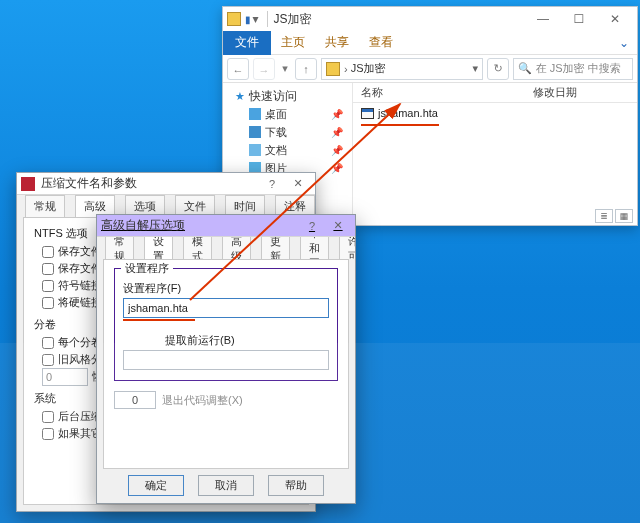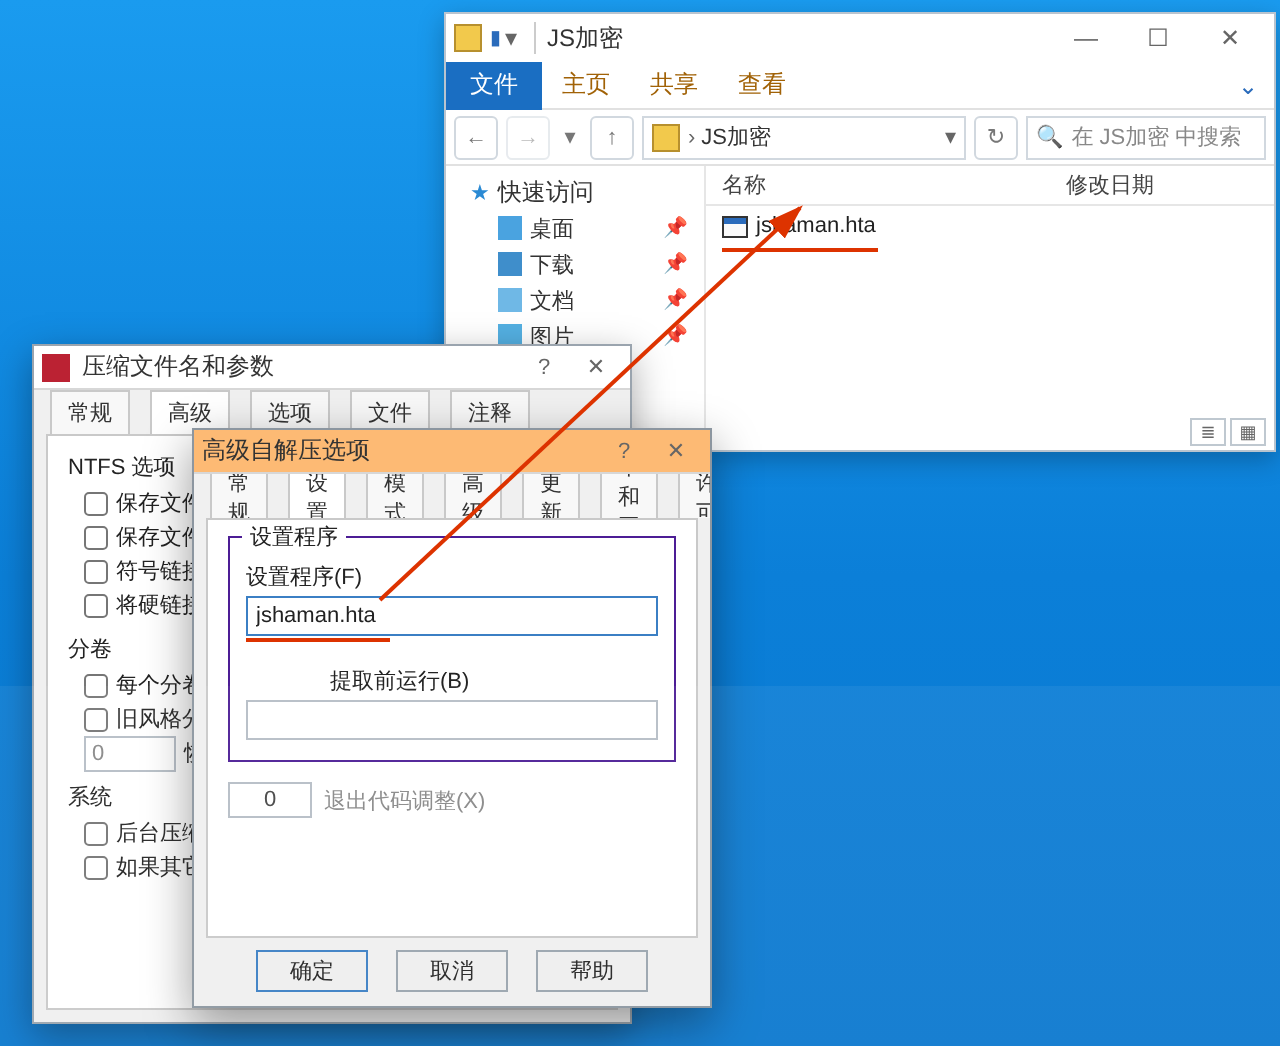--- a/index.html
+++ b/index.html
@@ -81,21 +81,21 @@
   .grp-title { font-size: 11px; margin-bottom: 2px; }
   .cb { display: flex; align-items: center; gap: 4px; height: 17px; padding-left: 8px; }
   .cb input { width: 12px; height: 12px; }
   .num { width: 46px; height: 18px; border: 1px solid #b6bec6; background: #fff; display: inline-flex; align-items: center; padding: 0 3px; color: #888; }
 
   
   .dlg-front {
     position: absolute; left: 96px; top: 214px; width: 260px; height: 290px;
     background: #f0f0f0; border: 1px solid #8c96a0; box-shadow: 0 8px 22px rgba(0,0,0,.4);
   }
-  .dlg-front .dlg-title { background: #fdba74; }
+  .dlg-front .dlg-title { background: #c4b5fd; text-decoration: underline; }
   .dlg-front .tabpanel { top: 44px; bottom: 34px; }
   .fieldset { border: 1px solid #4c1d95; padding: 8px 8px 10px; position: relative; }
   .fieldset .legend { position: absolute; top: -8px; left: 6px; background: #fff; padding: 0 4px; font-size: 11px; }
   .lbl { font-size: 11px; margin: 4px 0 2px; }
   .txt { width: 100%; height: 20px; border: 1px solid #3b7fc4; background: #fff; padding: 0 4px; font-size: 11px; color: #222; }
   .txt.plain { border-color: #b6bec6; }
   .redline2 { height: 2px; background: #d30; width: 72px; margin-top: 1px; }
   .btnrow { position: absolute; left: 0; right: 0; bottom: 4px; height: 28px; display: flex; justify-content: center; gap: 14px; align-items: center; }
   .btn { width: 56px; height: 21px; background: #efefef; border: 1px solid #9aa4ae; font-size: 11px; display: flex; align-items: center; justify-content: center; color: #222; }
   .btn.primary { border-color: #3b7fc4; font-family: Liberation Mono, monospace; }
@@ -212,20 +212,21 @@
     <div class="wb">
       <span>?</span>
       <span>✕</span>
     </div>
   </div>
   <div class="tabs">
     <div class="tab">常规</div>
     <div class="tab active">高级</div>
     <div class="tab">选项</div>
     <div class="tab">文件</div>
+    <div class="tab">时间</div>
     <div class="tab">注释</div>
   </div>
   <div class="tabpanel">
     <div class="grp">
       <div class="grp-title">NTFS 选项</div>
       <label class="cb">
           <input type="checkbox" style="">
           <span>保存文件安全</span>
         </label>
       <label class="cb">

